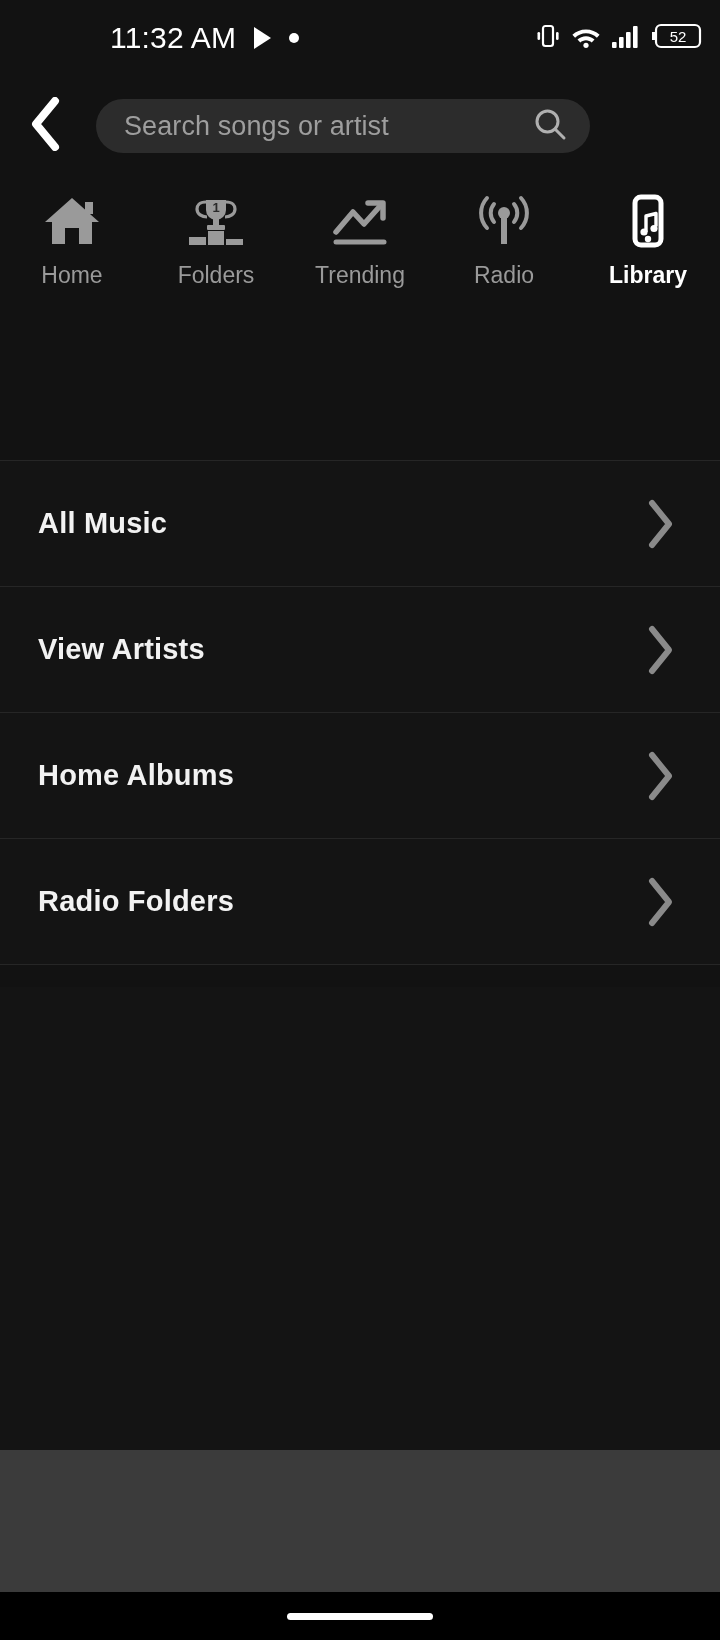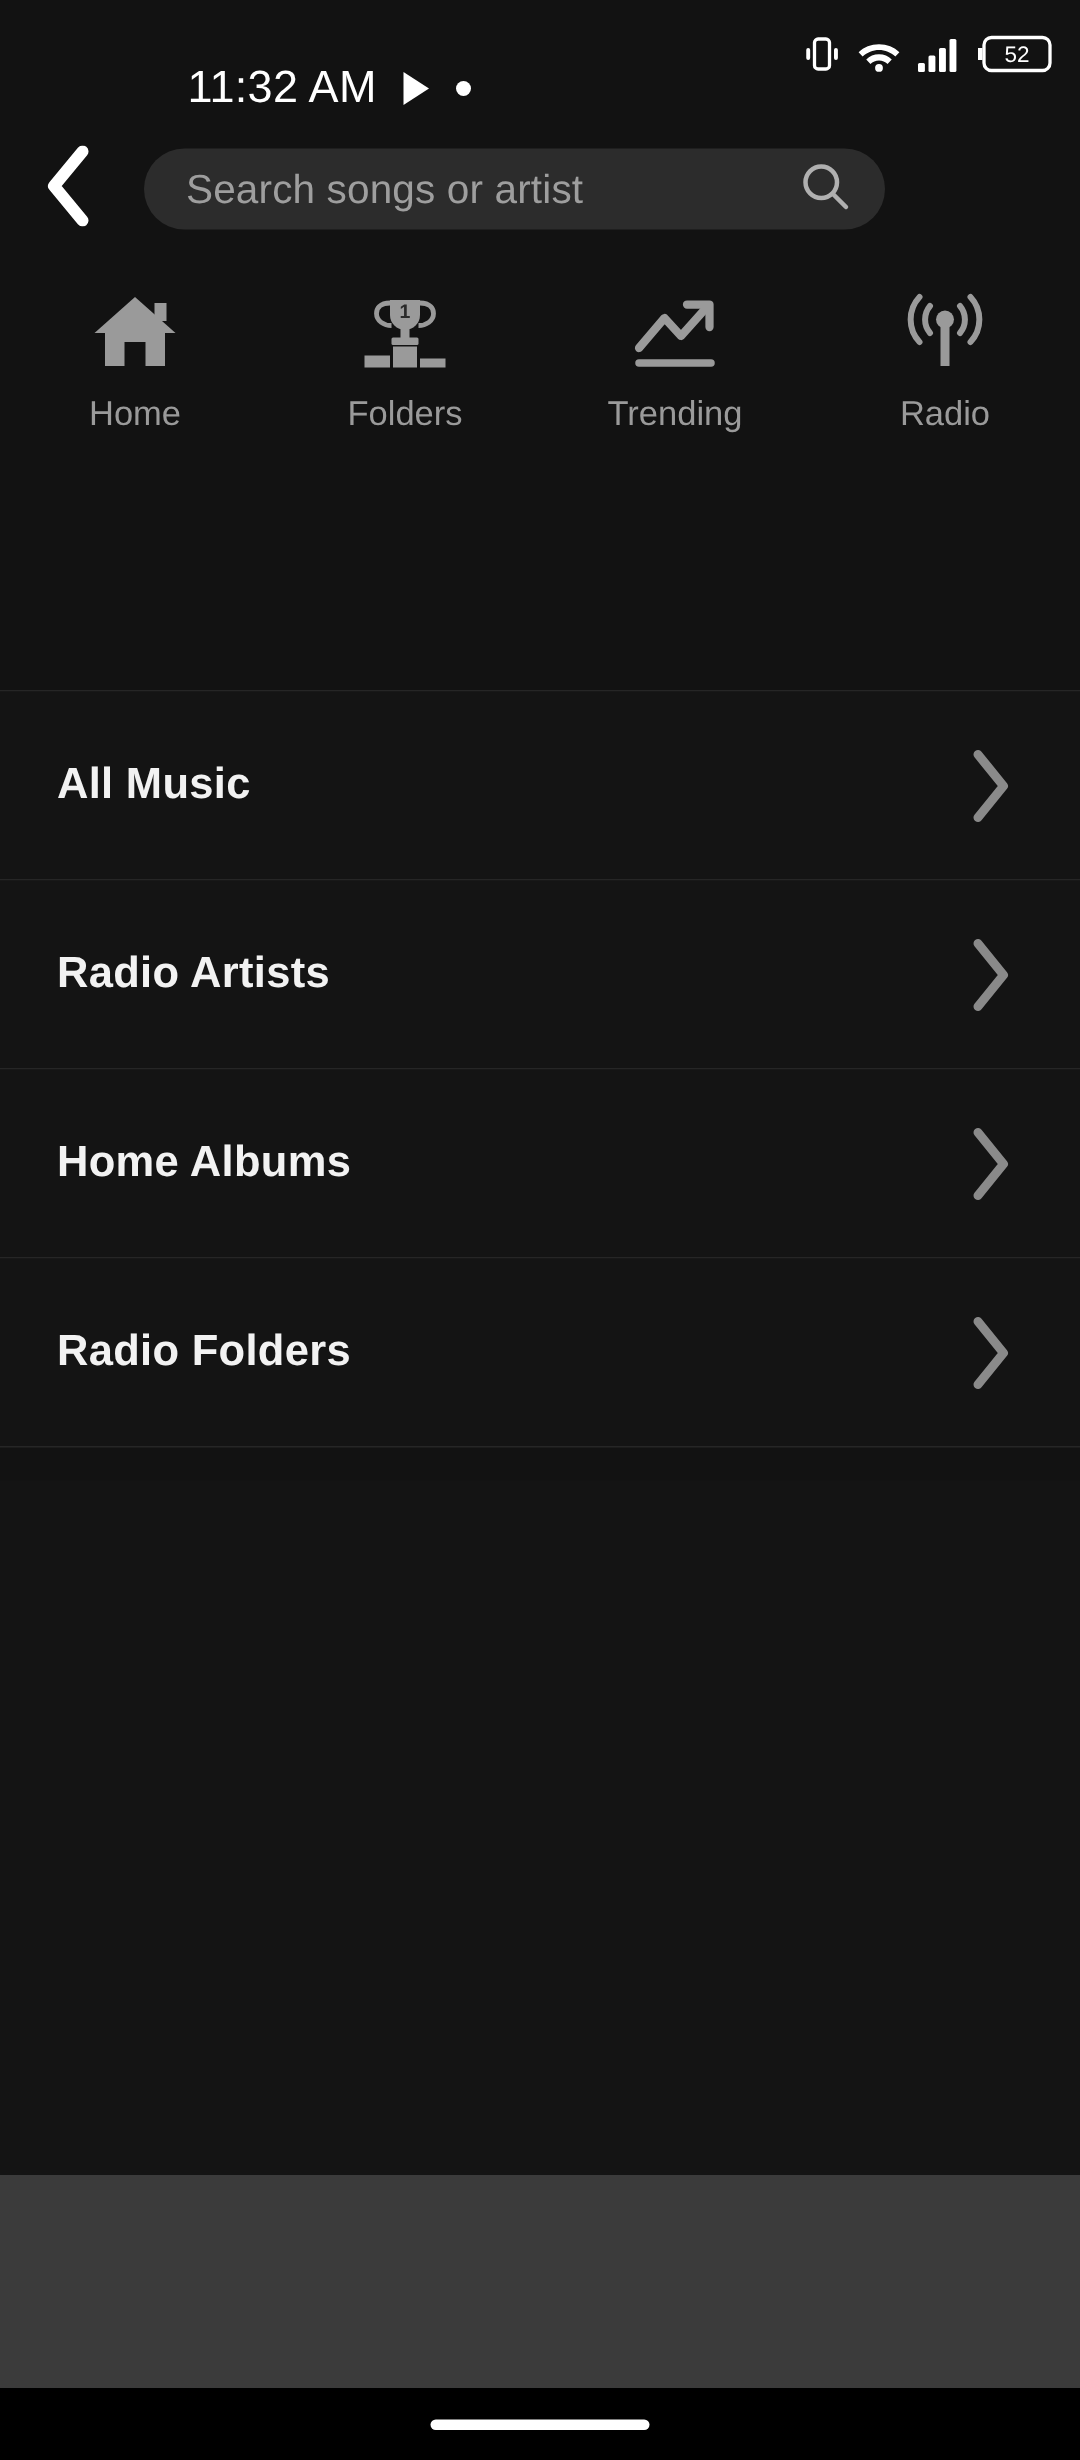--- a/index.html
+++ b/index.html
@@ -12,21 +12,21 @@
   #phone {
     position:relative;
     width:720px; height:1640px;
     background:#121212;
   }
 
   
   .statusbar {
     position:absolute; top:0; left:0; width:720px; height:76px;
     background:#121212;
-    display:flex; align-items:flex-end;padding-left:15px;
+    display:flex; align-items:center;
   }
   .status-left {
     display:flex; align-items:center; gap:18px;
     margin-left:110px;
   }
   .status-time {
     color:#fff; font-size:30px; font-weight:400; letter-spacing:0.2px;
   }
   .play-tri {
     width:0; height:0;
@@ -251,37 +251,49 @@
           <path d="M21 12 a14 14 0 0 0 0 18" fill="none" stroke="#9a9a9a" stroke-width="4" stroke-linecap="round"></path>
           <path d="M41 12 a14 14 0 0 1 0 18" fill="none" stroke="#9a9a9a" stroke-width="4" stroke-linecap="round"></path>
           <path d="M14 6 a22 22 0 0 0 0 30" fill="none" stroke="#9a9a9a" stroke-width="4" stroke-linecap="round"></path>
           <path d="M48 6 a22 22 0 0 1 0 30" fill="none" stroke="#9a9a9a" stroke-width="4" stroke-linecap="round"></path>
         </svg>
       </span>
       <span class="tablabel">Radio</span>
     </div>
 
 
+    <div class="navtab active">
+      <span class="tabicon">
+        <svg width="62" height="58" viewBox="0 0 62 58">
+          <rect x="18" y="5" width="26" height="48" rx="6" fill="none" stroke="#fff" stroke-width="5"></rect>
+          <path d="M29 40 V24 l10 -2.5 v13" fill="none" stroke="#fff" stroke-width="3.4" stroke-linejoin="round"></path>
+          <circle cx="27" cy="40" r="3.6" fill="#fff"></circle>
+          <circle cx="37" cy="36.5" r="3.6" fill="#fff"></circle>
+          <circle cx="31" cy="47" r="3.2" fill="#fff"></circle>
+        </svg>
+      </span>
+      <span class="tablabel">Library</span>
+    </div>
 
   </div>
 
 
   <div class="list">
 
     <div class="list-row">
       <span class="row-label">All Music</span>
       <span class="row-chevron">
         <svg width="32" height="52" viewBox="0 0 32 52">
           <path d="M8 5 L25 26 L8 47" fill="none" stroke="#8a8a8a" stroke-width="6" stroke-linecap="round" stroke-linejoin="round"></path>
         </svg>
       </span>
     </div>
 
     <div class="list-row">
-      <span class="row-label">Radio Artists</span>
+      <span class="row-label">View Artists</span>
       <span class="row-chevron">
         <svg width="32" height="52" viewBox="0 0 32 52">
           <path d="M8 5 L25 26 L8 47" fill="none" stroke="#8a8a8a" stroke-width="6" stroke-linecap="round" stroke-linejoin="round"></path>
         </svg>
       </span>
     </div>
 
     <div class="list-row">
       <span class="row-label">Home Albums</span>
       <span class="row-chevron">

